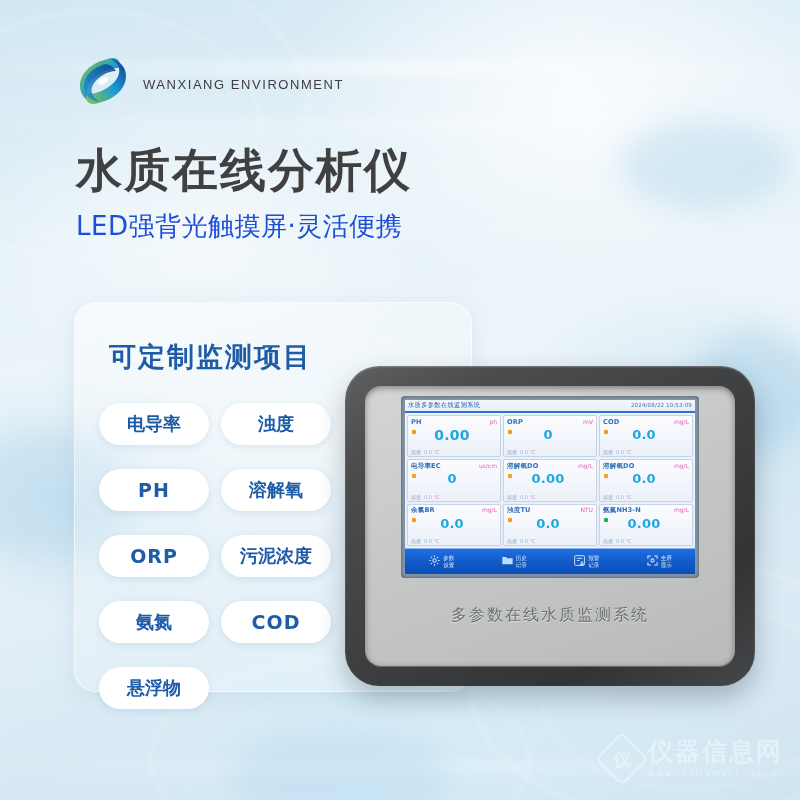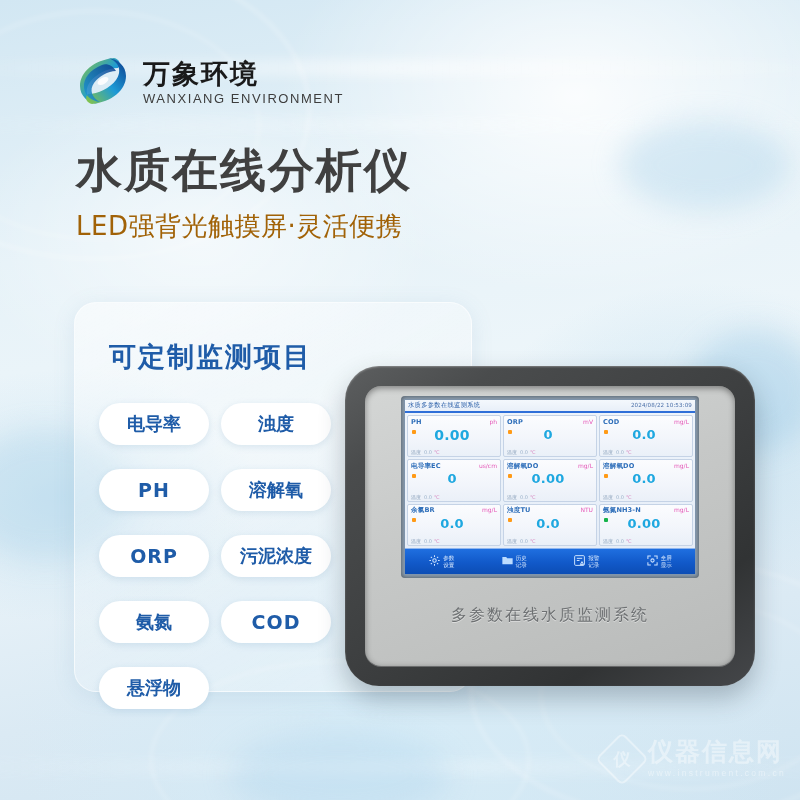--- a/index.html
+++ b/index.html
@@ -47,21 +47,21 @@
   #logo .en { font-size:13px; color:#3d3d3d; letter-spacing:1.55px; margin-top:3px;
               font-family:"Liberation Sans",sans-serif; }
 
   
   #headline { position:absolute; left:76px; top:145px; width:420px; }
   #headline .h1 {
     font-size:46px; font-weight:bold; color:#404040; letter-spacing:2px; line-height:1.12;
     font-family:"DejaVu Sans","Liberation Sans",sans-serif;
   }
   #headline .sub {
-    margin-top:12px; font-size:26px; color:#a16207; letter-spacing:.5px;
+    margin-top:12px; font-size:26px; color:#1d4ed8; letter-spacing:.5px;
     font-family:"DejaVu Sans","Liberation Sans",sans-serif;
   }
 
   
   #panel {
     position:absolute; left:74px; top:302px; width:398px; height:390px;
     border-radius:22px;
     background:linear-gradient(150deg,rgba(255,255,255,.50),rgba(255,255,255,.18) 55%,rgba(255,255,255,.34));
     border:1px solid rgba(255,255,255,.55);
     box-shadow:0 4px 22px rgba(90,140,180,.13);
@@ -221,21 +221,20 @@
             <stop offset="100%" stop-color="#0b3c8c"></stop>
         </linearGradient>
       </defs>
       <path d="M42 8 C22 10 8 22 8 36 C8 46 16 53 26 54 C14 50 12 40 18 32 C24 24 36 18 46 18 C50 14 47 9 42 8 Z" fill="url(#gA)"></path>
       <path d="M20 54 C40 52 54 40 54 26 C54 16 46 9 36 8 C48 12 50 22 44 30 C38 38 26 44 16 44 C12 48 15 53 20 54 Z" fill="url(#gB)"></path>
       <path d="M30 15 C18 20 11 28 12 38 C13 46 20 51 28 52 C20 48 17 40 22 33 C27 26 36 21 44 21 C41 16 35 13 30 15 Z" fill="url(#gC)" opacity=".85"></path>
       <ellipse cx="31" cy="31" rx="6" ry="3.2" transform="rotate(-30 31 31)" fill="#ffffff" opacity=".9"></ellipse>
     </svg>
   </div>
   <div class="txtwrap">
-    <div class="cn">万象环境</div>
     <div class="en">WANXIANG ENVIRONMENT</div>
   </div>
 </div>
 
 <div id="headline">
   <div class="h1">水质在线分析仪</div>
   <div class="sub">LED强背光触摸屏·灵活便携</div>
 </div>
 
 <div id="panel">

